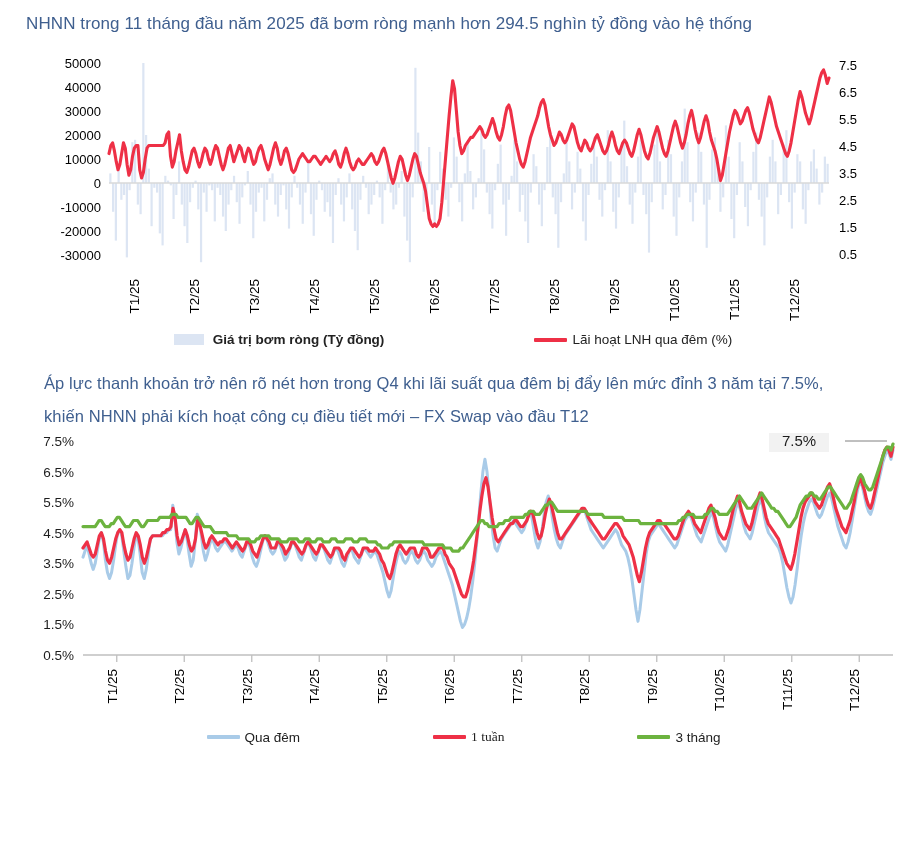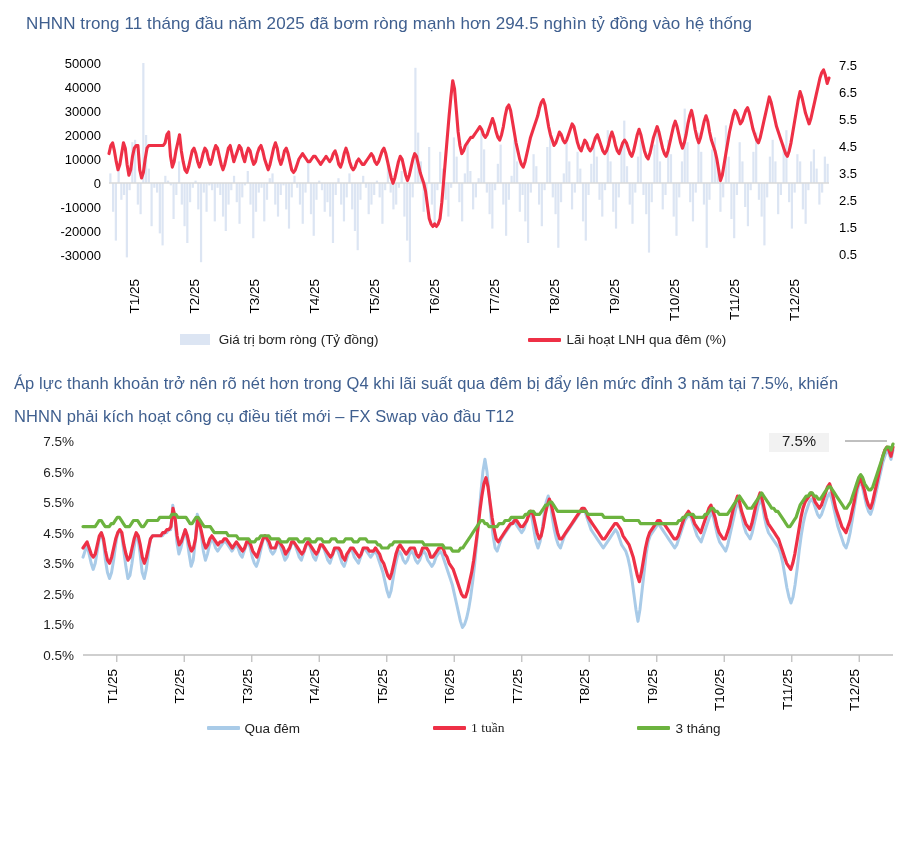--- a/index.html
+++ b/index.html
@@ -23,21 +23,21 @@
     color: #3f5f8f;
     font-weight: normal;
     font-size: 17px;
     line-height: 31px;
     padding: 8px 28px 0 26px;
     letter-spacing: 0.1px;
   }
   .chart-title.t2 {
     font-size: 16.5px;
     line-height: 33px;
-    padding-left: 14px;
+    padding-left: 44px;
     padding-right: 40px;
   }
   .plot-wrap {
     position: relative;
     margin-left: 21px;
   }
   svg { display: block; }
   .legend {
     display: flex;
     justify-content: center;
@@ -383,21 +383,21 @@
         <text x="0" y="0" class="xtick-text" transform="translate(418.0,240) rotate(-90)" text-anchor="end">T6/25</text>
         <text x="0" y="0" class="xtick-text" transform="translate(478.0,240) rotate(-90)" text-anchor="end">T7/25</text>
         <text x="0" y="0" class="xtick-text" transform="translate(538.0,240) rotate(-90)" text-anchor="end">T8/25</text>
         <text x="0" y="0" class="xtick-text" transform="translate(598.0,240) rotate(-90)" text-anchor="end">T9/25</text>
         <text x="0" y="0" class="xtick-text" transform="translate(658.0,240) rotate(-90)" text-anchor="end">T10/25</text>
         <text x="0" y="0" class="xtick-text" transform="translate(718.0,240) rotate(-90)" text-anchor="end">T11/25</text>
         <text x="0" y="0" class="xtick-text" transform="translate(778.0,240) rotate(-90)" text-anchor="end">T12/25</text>
       </svg>
   </div>
   <div class="legend" style="margin-top:-2px;">
-    <div class="legend-item" style="margin-right:150px;">
+    <div class="legend-item" style="margin-right:150px;font-weight:bold;">
       <span class="legend-swatch-bar" style="background:#dce5f3;"></span>
       <span class="legend-label">Giá trị bơm ròng (Tỷ đồng)</span>
     </div>
     <div class="legend-item">
       <span class="legend-swatch-line" style="background:#ee3046;"></span>
       <span class="legend-label">Lãi hoạt LNH qua đêm (%)</span>
     </div>
   </div>
 </div>
 
@@ -439,21 +439,21 @@
         <line x1="635.75" y1="222" x2="635.75" y2="229" stroke="#bfbfbf" stroke-width="1.3"></line>
         <text x="0" y="0" class="xtick-text" transform="translate(635.8,236) rotate(-90)" text-anchor="end">T9/25</text>
         <line x1="703.25" y1="222" x2="703.25" y2="229" stroke="#bfbfbf" stroke-width="1.3"></line>
         <text x="0" y="0" class="xtick-text" transform="translate(703.3,236) rotate(-90)" text-anchor="end">T10/25</text>
         <line x1="770.75" y1="222" x2="770.75" y2="229" stroke="#bfbfbf" stroke-width="1.3"></line>
         <text x="0" y="0" class="xtick-text" transform="translate(770.8,236) rotate(-90)" text-anchor="end">T11/25</text>
         <line x1="838.25" y1="222" x2="838.25" y2="229" stroke="#bfbfbf" stroke-width="1.3"></line>
         <text x="0" y="0" class="xtick-text" transform="translate(838.3,236) rotate(-90)" text-anchor="end">T12/25</text>
       </svg>
   </div>
-  <div class="legend" style="margin-top:2px;padding-left:21px;">
+  <div class="legend" style="margin-top:11px;padding-left:21px;">
     <div class="legend-item" style="margin-right:133px;">
       <span class="legend-swatch-line" style="background:#a9cbe8;"></span>
       <span class="legend-label">Qua đêm</span>
     </div>
     <div class="legend-item" style="margin-right:133px;font-family:Liberation Serif, serif;">
       <span class="legend-swatch-line" style="background:#ee3046;"></span>
       <span class="legend-label">1 tuần</span>
     </div>
     <div class="legend-item">
       <span class="legend-swatch-line" style="background:#6cb33f;"></span>

